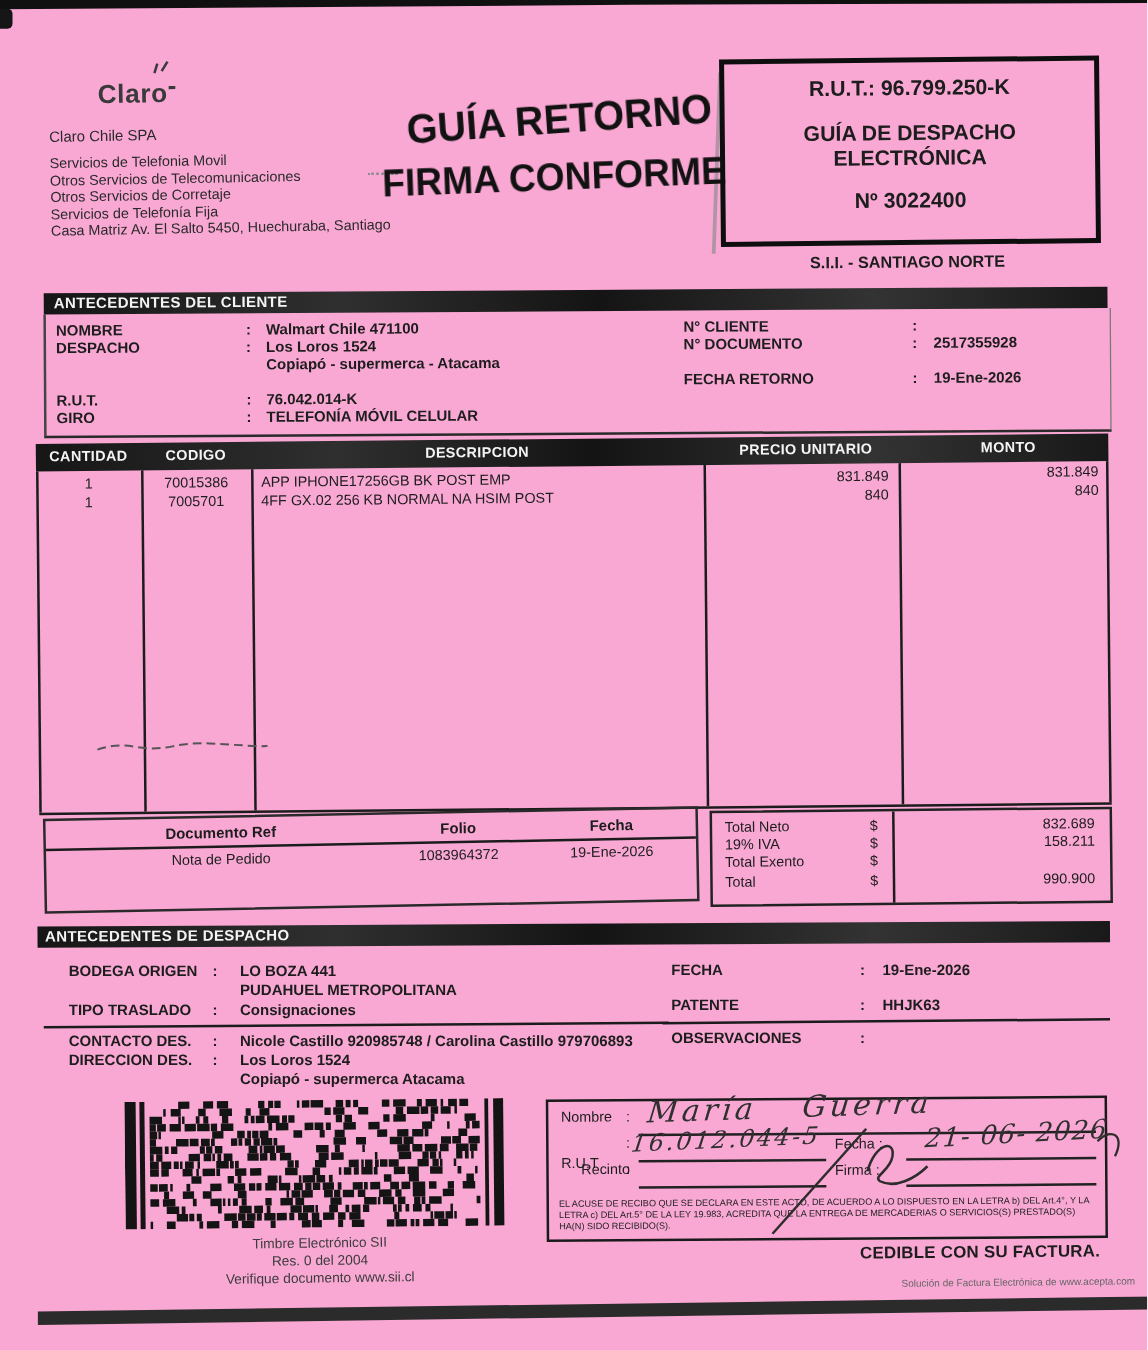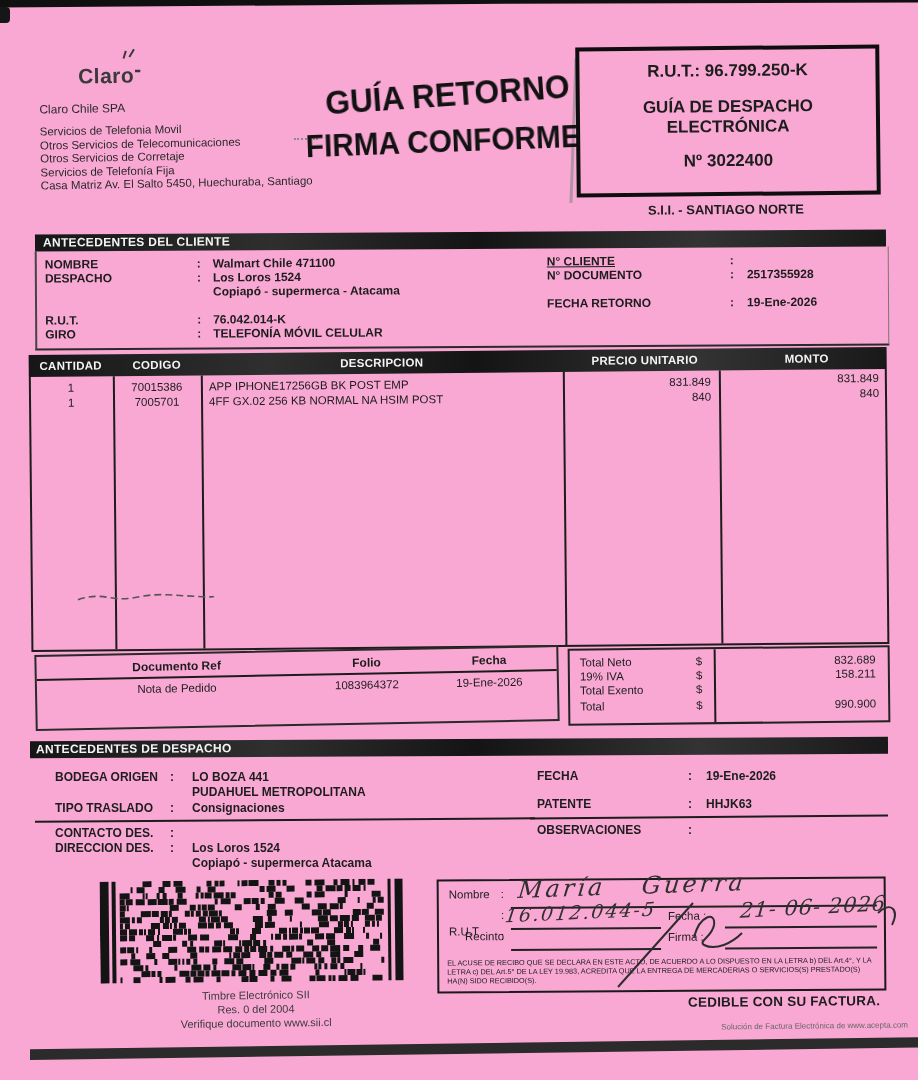--- a/index.html
+++ b/index.html
@@ -72,21 +72,21 @@
     <span class="abs b f12" style="left:176px;top:34px;">Copiapó - supermerca -  Atacama</span>
 
     <span class="abs b f12" style="left:8px;top:62px;">R.U.T.</span>
     <span class="abs colon f12" style="left:160px;top:62px;">:</span>
     <span class="abs b f12" style="left:176px;top:62px;">76.042.014-K</span>
 
     <span class="abs b f12" style="left:8px;top:76px;">GIRO</span>
     <span class="abs colon f12" style="left:160px;top:76px;">:</span>
     <span class="abs b f12" style="left:176px;top:76px;">TELEFONÍA MÓVIL CELULAR</span>
 
-    <span class="abs b f12" style="left:510px;top:6px;text-decoration:underline;">N° CLIENTE</span>
+    <span class="abs b f12" style="left:510px;top:6px;">N° CLIENTE</span>
     <span class="abs colon f12" style="left:693px;top:6px;">:</span>
     <span class="abs b f12" style="left:710px;top:6px;"></span>
 
     <span class="abs b f12" style="left:510px;top:20px;">N° DOCUMENTO</span>
     <span class="abs colon f12" style="left:693px;top:20px;">:</span>
     <span class="abs b f12" style="left:710px;top:20px;">2517355928</span>
 
     <span class="abs b f12" style="left:510px;top:48px;">FECHA RETORNO</span>
     <span class="abs colon f12" style="left:693px;top:48px;">:</span>
     <span class="abs b f12" style="left:710px;top:48px;">19-Ene-2026</span>
@@ -165,20 +165,21 @@
   <span class="abs b f12" style="left:192px;top:785px;">PUDAHUEL  METROPOLITANA</span>
 
   <span class="abs b f12" style="left:55px;top:801px;">TIPO TRASLADO</span>
   <span class="abs colon f12" style="left:170px;top:801px;">:</span>
   <span class="abs b f12" style="left:192px;top:801px;">Consignaciones</span>
 
   <div class="abs boxline" style="left:35px;top:819px;width:500px;height:2px;transform:rotate(-.4deg);"></div>
 
   <span class="abs b f12" style="left:55px;top:826px;">CONTACTO DES.</span>
   <span class="abs colon f12" style="left:170px;top:826px;">:</span>
+  <span class="abs b f12" style="left:192px;top:826px;">Nicole Castillo 920985748 / Carolina Castillo 979706893</span>
 
   <span class="abs b f12" style="left:55px;top:841px;">DIRECCION DES.</span>
   <span class="abs colon f12" style="left:170px;top:841px;">:</span>
   <span class="abs b f12" style="left:192px;top:841px;">Los Loros 1524</span>
   <span class="abs b f12" style="left:192px;top:856px;">Copiapó - supermerca   Atacama</span>
 
   <span class="abs b f12" style="left:537px;top:769px;">FECHA</span>
   <span class="abs colon f12" style="left:688px;top:769px;">:</span>
   <span class="abs b f12" style="left:706px;top:769px;">19-Ene-2026</span>
 

